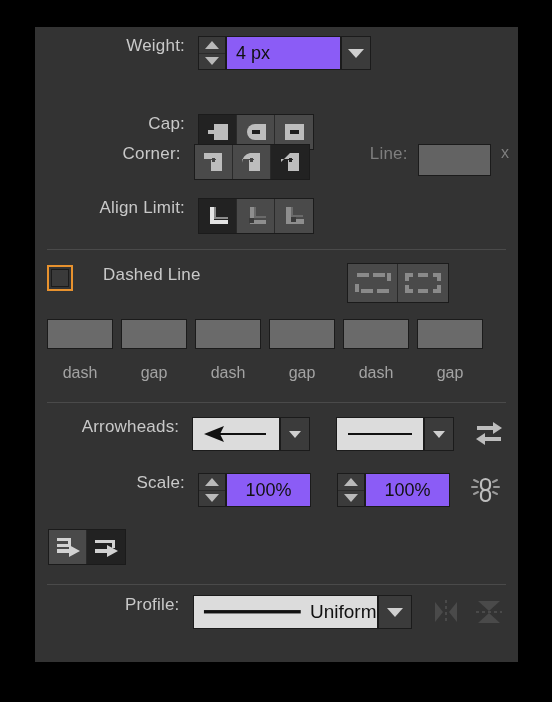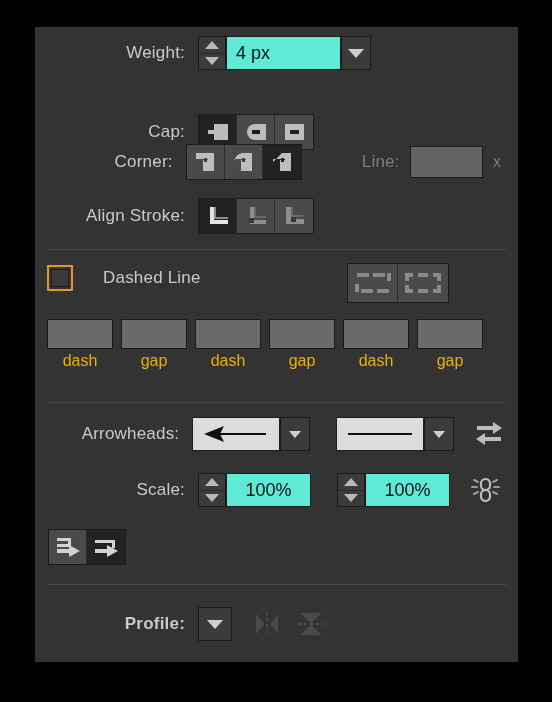--- a/index.html
+++ b/index.html
@@ -2,35 +2,35 @@
 <html><head>
 <meta charset="utf-8">
 <style>
   html,body{margin:0;padding:0;background:#000;}
   body{width:552px;height:702px;overflow:hidden;
        font-family:"Liberation Sans","DejaVu Sans",sans-serif;}
 
   #panel{position:absolute;left:35px;top:27px;width:483px;height:635px;
          background:#333333;}
 
-  .row{position:absolute;display:flex;align-items:center;}
+  .row{position:absolute;display:flex;}
   .lbl{color:#c9c9c9;font-size:17px;text-align:right;letter-spacing:.2px;}
   .lbl.dim{color:#7e7e7e;}
 
   
   .spin{width:28px;height:34px;background:#3b3b3b;border:1px solid #1b1b1b;
         box-sizing:border-box;display:flex;flex-direction:column;}
   .spin .half{flex:1;display:flex;align-items:center;justify-content:center;}
   .spin .half+.half{border-top:1px solid #2a2a2a;}
   .tri-up{width:0;height:0;border-left:7px solid transparent;border-right:7px solid transparent;
           border-bottom:8px solid #b9b9b9;}
   .tri-dn{width:0;height:0;border-left:7px solid transparent;border-right:7px solid transparent;
           border-top:8px solid #b9b9b9;}
 
-  .txtfield{height:34px;background:#5eead4;border:1px solid #1b1b1b;box-sizing:border-box;
+  .txtfield{height:34px;background:#8b5cf6;border:1px solid #1b1b1b;box-sizing:border-box;
             display:flex;align-items:center;padding-left:9px;color:#111;font-size:18px;}
 
   .ddbtn{width:30px;height:34px;background:#3b3b3b;border:1px solid #1b1b1b;
          box-sizing:border-box;display:flex;align-items:center;justify-content:center;}
   .ddbtn .tri-dn{border-left:8px solid transparent;border-right:8px solid transparent;
                  border-top:9px solid #cfcfcf;}
 
   
   .grp{display:flex;border:1px solid #1b1b1b;box-sizing:border-box;background:#1b1b1b;}
   .ibtn{width:38px;height:34px;background:#4a4a4a;display:flex;align-items:center;
@@ -40,21 +40,21 @@
 
   .disabledfield{height:32px;background:#636363;border:1px solid #1b1b1b;box-sizing:border-box;}
 
   
   .cbwrap{width:26px;height:26px;border:2px solid #e8922e;box-sizing:border-box;
           display:flex;align-items:center;justify-content:center;background:#333;}
   .cbinner{width:18px;height:18px;background:#3a3a3a;border:1px solid #1b1b1b;box-sizing:border-box;}
 
   
   .dashbox{width:66px;height:30px;background:#6a6a6a;border:1px solid #1b1b1b;box-sizing:border-box;}
-  .dashcap{color:#eab308;font-size:16px;text-align:center;width:66px;margin-top:3px;}
+  .dashcap{color:#a3a3a3;font-size:16px;text-align:center;width:66px;margin-top:15px;}
 
   .sep{position:absolute;height:1px;background:#4a4a4a;}
 
   .iconcell{display:flex;align-items:center;justify-content:center;}
 </style>
 </head>
 <body>
 
 <div id="panel">
 
@@ -91,21 +91,21 @@
       </div>
       <div class="ibtn">
         <svg width="26" height="22" viewBox="0 0 26 22">
           <rect x="4" y="3" width="19" height="16" fill="#bdbdbd"></rect>
           <rect x="9" y="9" width="9" height="4" fill="#1e1e1e"></rect>
         </svg>
       </div>
     </div>
   </div>
 
-  <div class="row" style="left:4px;top:117px;width:470px;">
+  <div class="row" style="left:12px;top:117px;width:470px;">
     <div class="lbl" style="width:150px;">Corner:</div>
     <div class="grp" style="margin-left:13px;">
       <div class="ibtn">
         <svg width="26" height="22" viewBox="0 0 26 22">
           <path d="M4 2 H22 V20 H16 V8 H4 Z" fill="#bdbdbd"></path>
           <rect x="11" y="9" width="5" height="11" fill="#bdbdbd"></rect>
           <rect x="12" y="7" width="3" height="4" fill="#444"></rect>
         </svg>
       </div>
       <div class="ibtn">
@@ -122,21 +122,21 @@
           <rect x="12" y="7" width="3" height="4" fill="#222"></rect>
         </svg>
       </div>
     </div>
     <div class="lbl dim" style="width:92px;margin-left:16px;">Line:</div>
     <div class="disabledfield" style="width:82px;margin-left:10px;"></div>
     <div class="lbl dim" style="width:18px;margin-left:10px;text-align:left;font-size:16px;">x</div>
   </div>
 
   <div class="row" style="left:0;top:171px;width:320px;">
-    <div class="lbl" style="width:150px;">Align Stroke:</div>
+    <div class="lbl" style="width:150px;">Align Limit:</div>
     <div class="grp" style="margin-left:13px;">
       <div class="ibtn sel">
         <svg width="26" height="22" viewBox="0 0 26 22">
           <rect x="5" y="2" width="4" height="15" fill="#e4e4e4"></rect>
           <rect x="5" y="15" width="18" height="4" fill="#e4e4e4"></rect>
           <rect x="9" y="2" width="2" height="11" fill="#8c8c8c"></rect>
           <rect x="9" y="12" width="14" height="2" fill="#8c8c8c"></rect>
         </svg>
       </div>
       <div class="ibtn">
@@ -333,24 +333,30 @@
             <rect x="3" y="14" width="14" height="4"></rect>
             <path d="M15 10 L26 16 L15 22 Z"></path>
           </g>
         </svg>
       </div>
     </div>
   </div>
 
   <div class="sep" style="left:12px;top:557px;width:459px;"></div>
 
-  <div class="row" style="left:0;top:580px;width:470px;font-weight:bold;">
+  <div class="row" style="left:0;top:568px;width:470px;">
     <div class="lbl" style="width:150px;">Profile:</div>
 
     <div style="display:flex;margin-left:13px;">
+      <div class="txtfield" style="width:185px;background:#dcdcdc;padding-left:0;justify-content:flex-start;">
+        <svg width="110" height="16" viewBox="0 0 110 16" style="margin-left:8px;">
+          <rect x="2" y="6" width="100" height="3.5" fill="#111"></rect>
+        </svg>
+        <span style="font-size:19px;color:#111;margin-left:2px;">Uniform</span>
+      </div>
       <div class="ddbtn" style="width:34px;">
         <span class="tri-dn"></span>
       </div>
     </div>
 
     <div class="iconcell" style="margin-left:18px;width:34px;height:34px;">
       <svg width="30" height="28" viewBox="0 0 30 28">
         <path d="M4 4 L12 14 L4 24 Z" fill="#4a4a4a"></path>
         <path d="M26 4 L18 14 L26 24 Z" fill="#4a4a4a"></path>
         <g stroke="#4a4a4a" stroke-width="2" stroke-dasharray="3 3">

